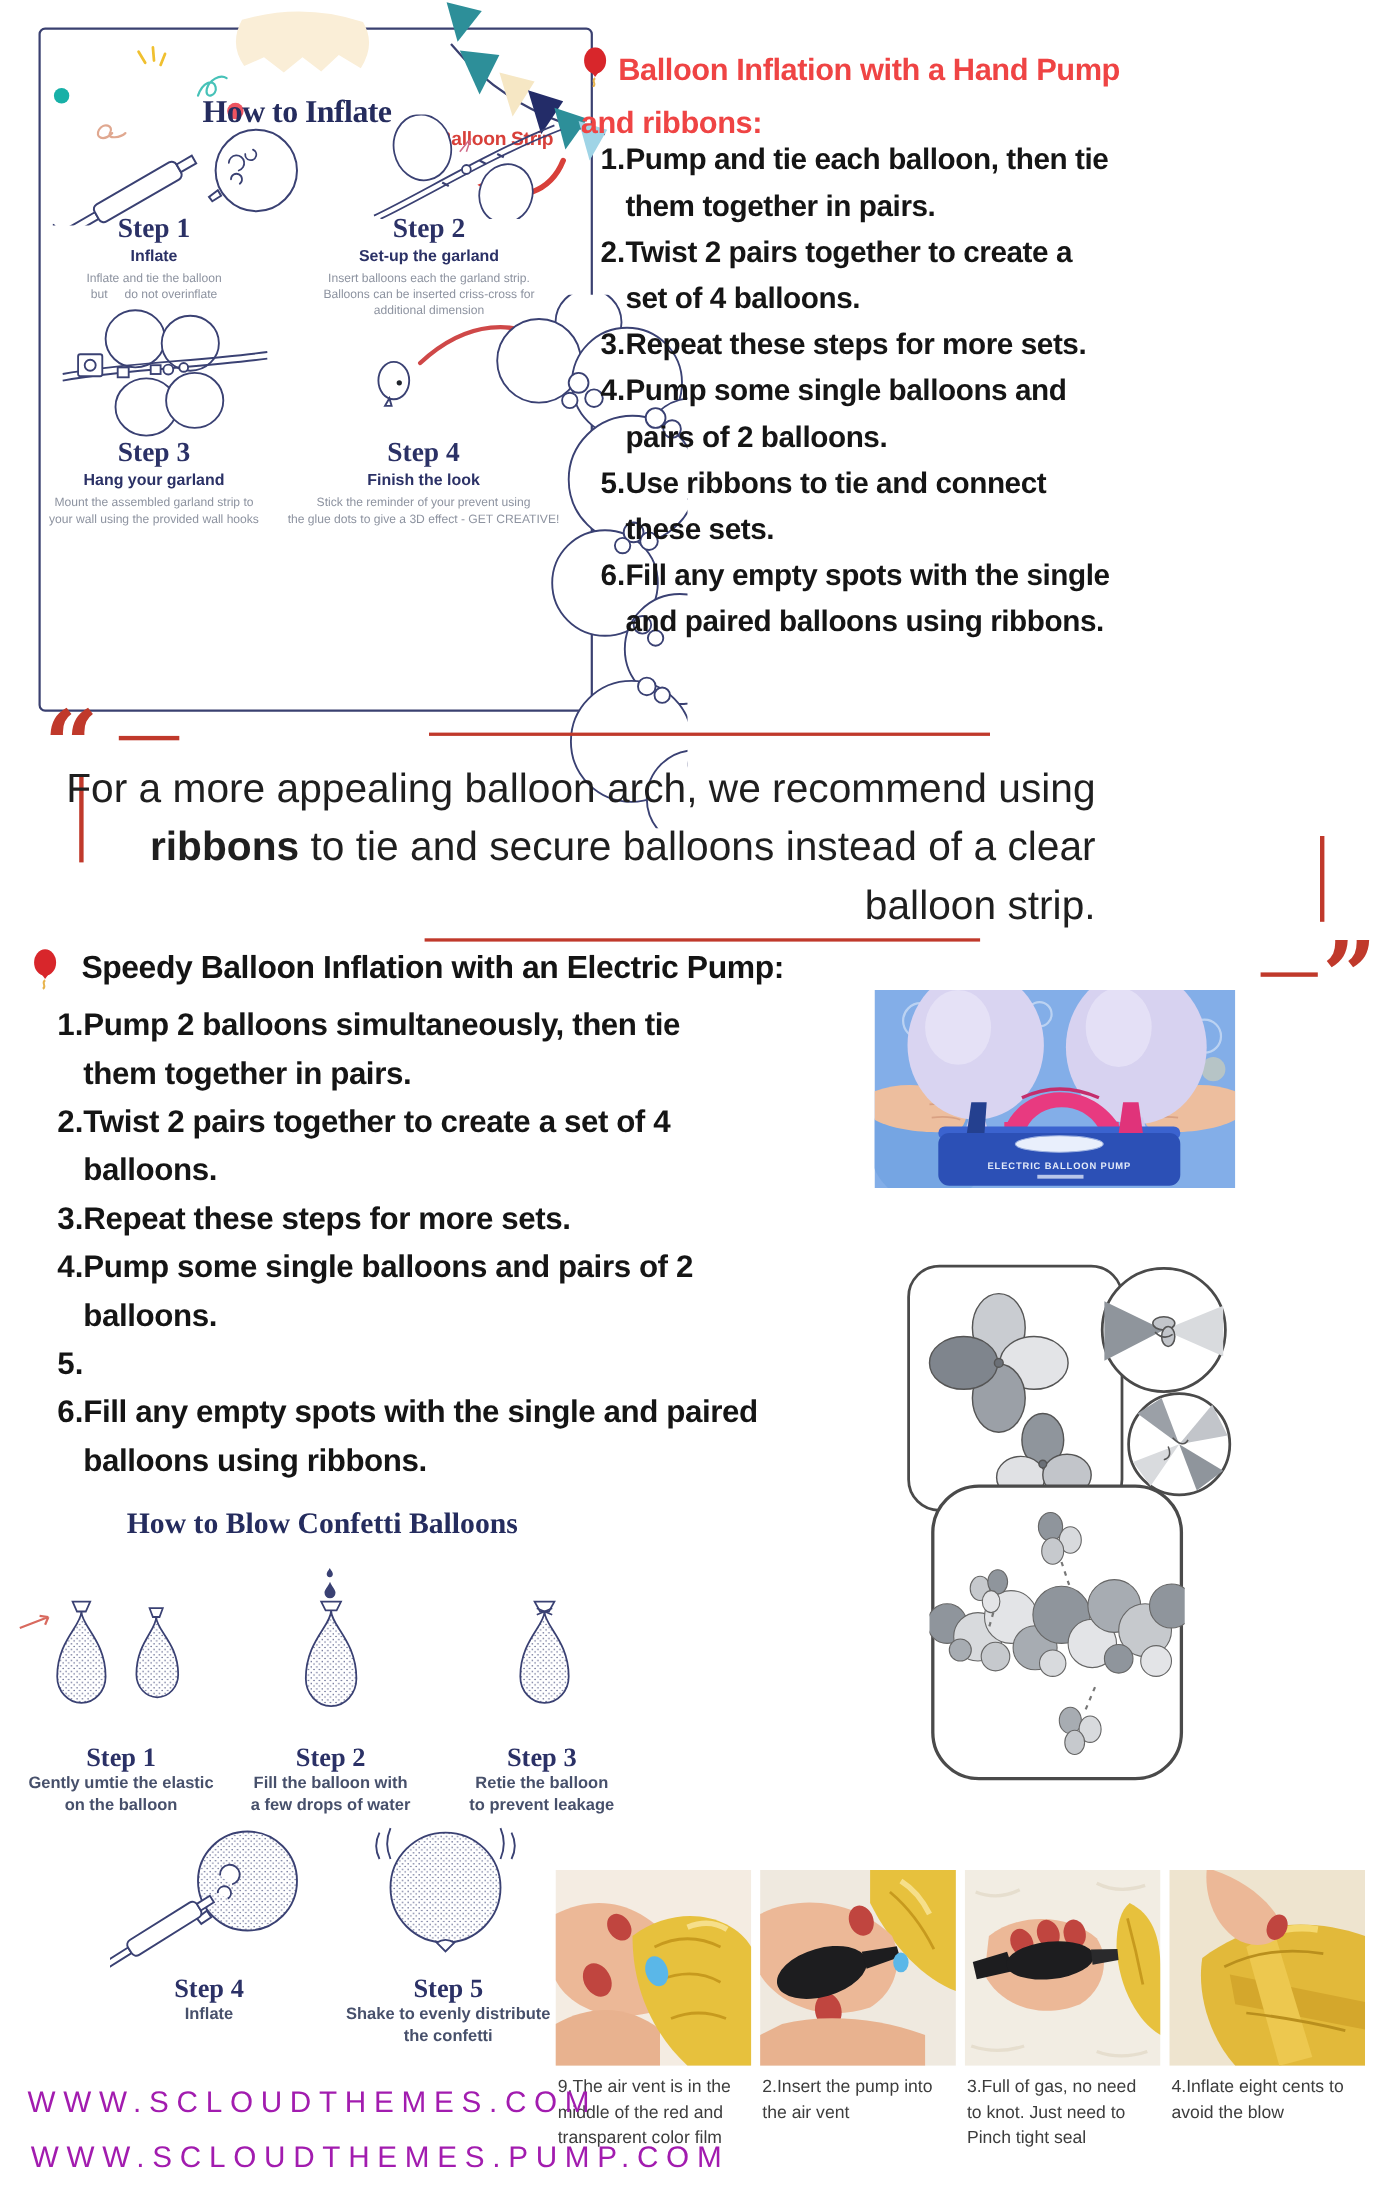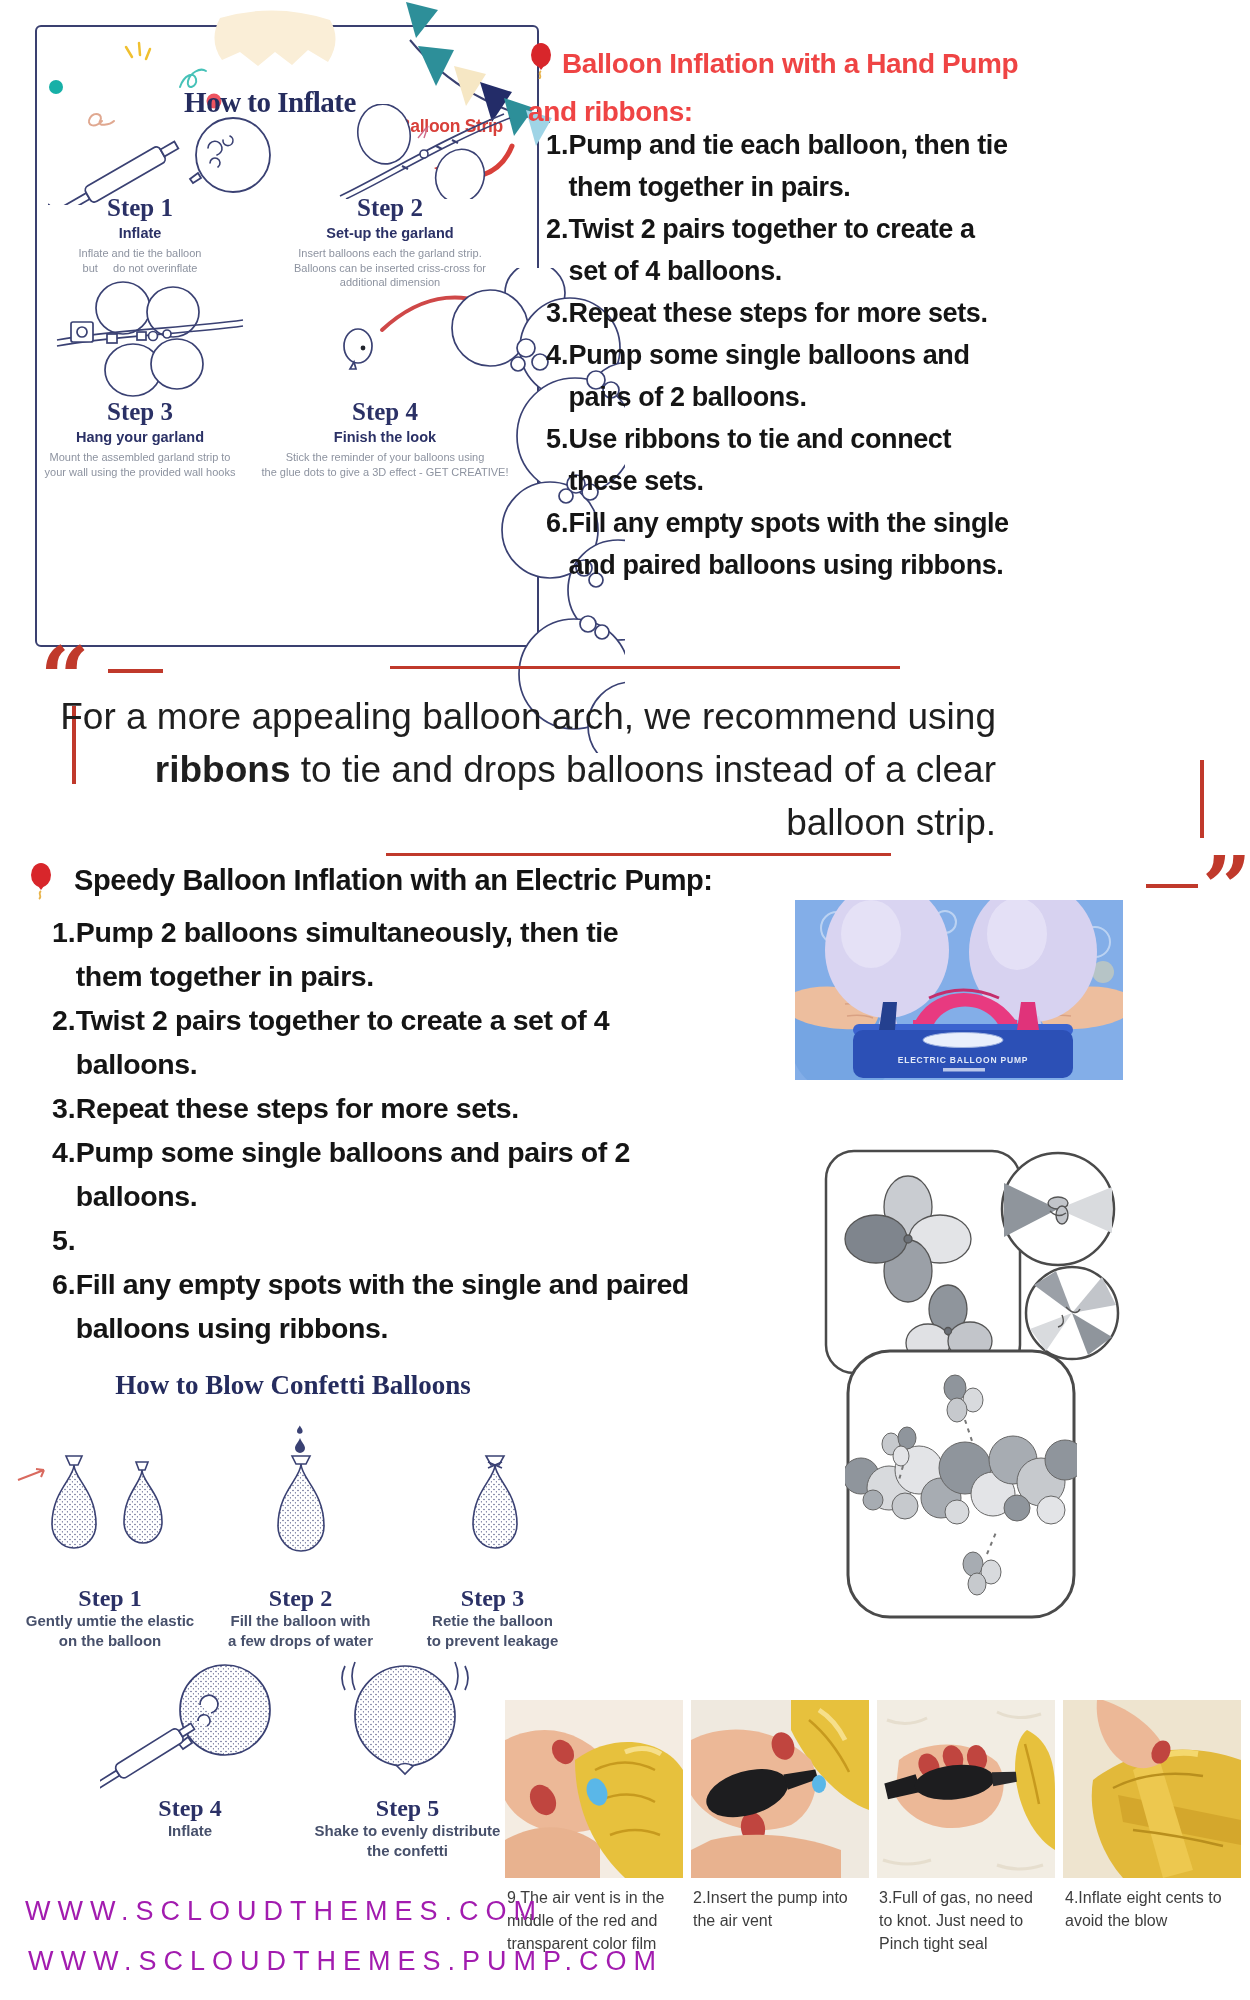--- a/index.html
+++ b/index.html
@@ -150,21 +150,21 @@
 <div class="abs step-block" style="left:30px;top:398px;width:220px">
   <div class="step-name">Step 3</div>
   <div class="step-sub">Hang your garland</div>
   <div class="step-cap pre">Mount the assembled garland strip to
 your wall using the provided wall hooks</div>
 </div>
 
 <div class="abs step-block" style="left:250px;top:398px;width:270px">
   <div class="step-name">Step 4</div>
   <div class="step-sub">Finish the look</div>
-  <div class="step-cap pre">Stick the reminder of your balloons using
+  <div class="step-cap pre">Stick the reminder of your prevent using
 the glue dots to give a 3D effect - GET CREATIVE!</div>
 </div>
 
 <svg class="abs" style="left:330px;top:268px" width="295" height="485">
   <g stroke="#3a4173" stroke-width="1.7" fill="#ffffff">
     <ellipse cx="28" cy="78" rx="14" ry="17"></ellipse>
     <path d="M24,94 l-4,7 l6,0 z" fill="none"></path>
   </g>
   <circle cx="33" cy="80" r="2.4" fill="#20242c"></circle>
   <path d="M52,62 C95,22 140,22 172,45" stroke="#cf4848" stroke-width="4" fill="none" stroke-linecap="round"></path>
@@ -231,21 +231,21 @@
       <span class="txt pre">Fill any empty spots with the single
 and paired balloons using ribbons.</span>
     </div>
 </div>
 
 <div class="abs q-mark" style="left:40px;top:648px">“</div>
 <div class="abs q-red" style="left:108px;top:669px;width:55px;height:4px"></div>
 <div class="abs q-red" style="left:72px;top:706px;width:4px;height:78px"></div>
 <div class="abs q-red" style="left:390px;top:666px;width:510px;height:3px"></div>
 <div class="abs q-line" style="left:0;top:690px">For a more appealing balloon arch, we recommend using</div>
-<div class="abs q-line" style="left:0;top:743px"><b>ribbons</b><span> to tie and drops balloons instead of a clear</span></div>
+<div class="abs q-line" style="left:0;top:743px"><b>ribbons</b><span> to tie and secure balloons instead of a clear</span></div>
 <div class="abs q-line" style="left:0;top:796px">balloon strip.</div>
 <div class="abs q-red" style="left:386px;top:853px;width:505px;height:3px"></div>
 <div class="abs q-red" style="left:1200px;top:760px;width:4px;height:78px"></div>
 <div class="abs q-red" style="left:1146px;top:884px;width:52px;height:4px"></div>
 <div class="abs q-mark" style="left:1202px;top:858px">”</div>
 
 <svg class="abs" style="left:28px;top:862px" width="26" height="38" viewBox="0 0 26 36">
   <ellipse cx="13" cy="12" rx="10" ry="12" fill="#d8262b"></ellipse>
     <path d="M10,23 l3,4 l3,-4 z" fill="#d8262b"></path>
   <path d="M13,28 c-4,3 2,5 -2,8" stroke="#e8b44c" stroke-width="1.8" fill="none"></path>

